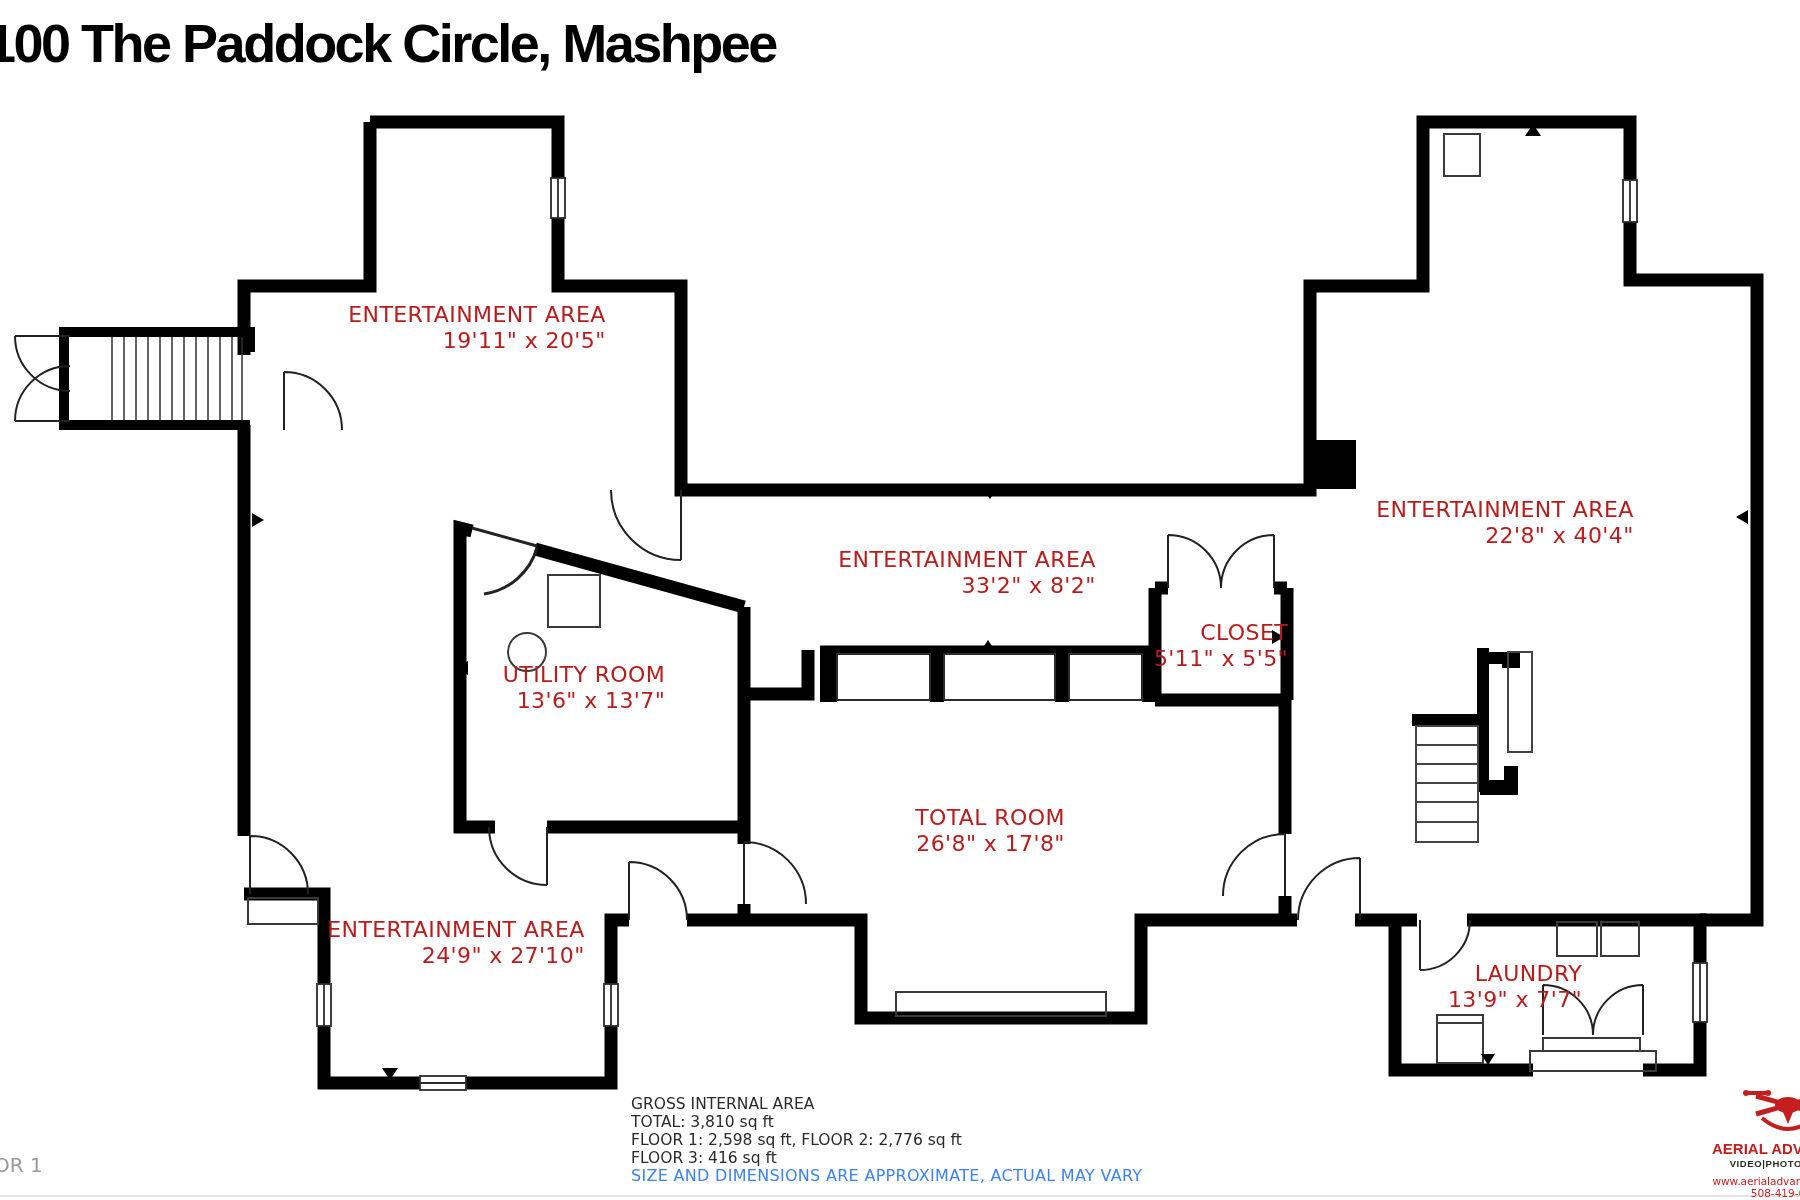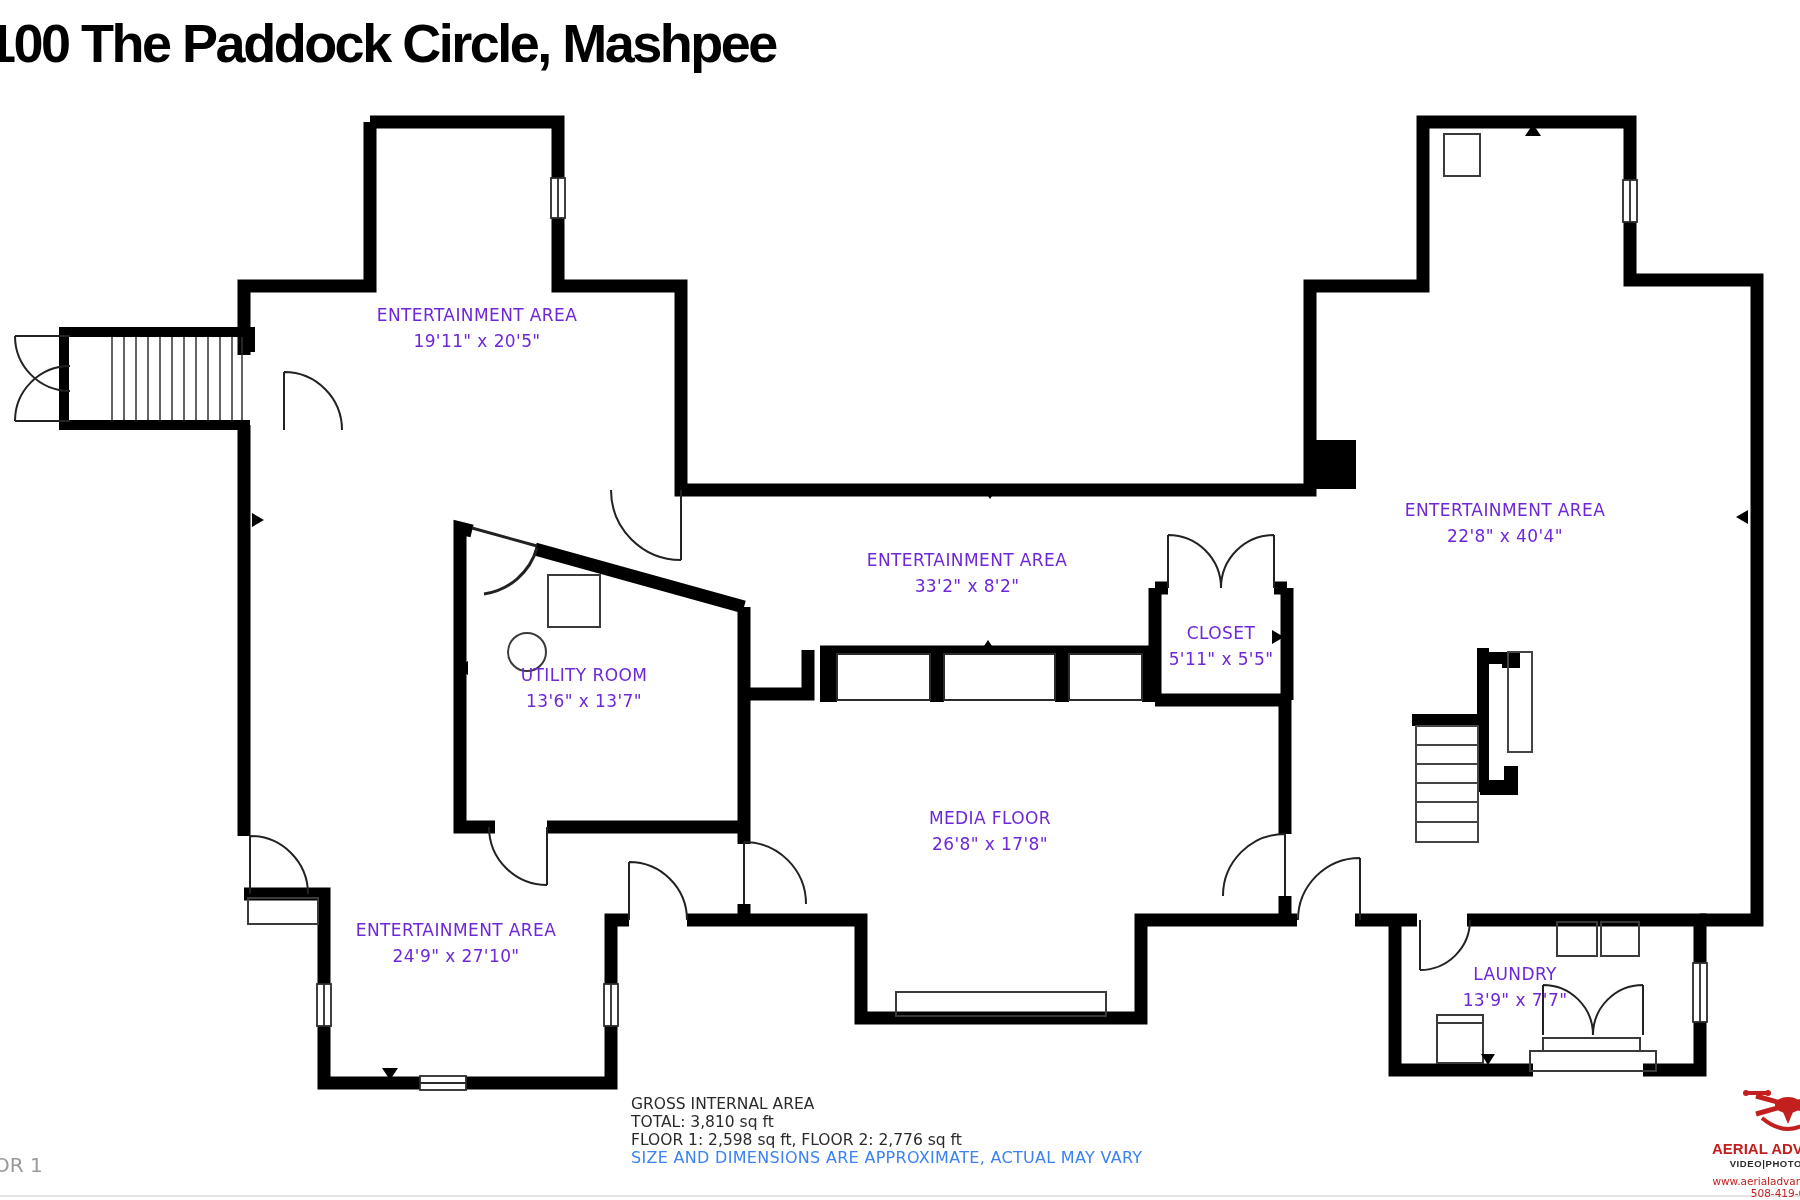--- a/index.html
+++ b/index.html
@@ -2,22 +2,22 @@
 <html><head>
 <meta charset="utf-8">
 <style>
   html,body{margin:0;padding:0;background:#ffffff;}
   .canvas{position:relative;width:1800px;height:1200px;background:#ffffff;overflow:hidden;
           font-family:"DejaVu Sans",sans-serif;}
   .plan-svg{position:absolute;left:0;top:0;z-index:1;}
   .page-title{position:absolute;left:-14px;top:12px;z-index:3;
               font-family:"Liberation Sans",sans-serif;font-weight:bold;
               font-size:54px;letter-spacing:-2.5px;color:#000;white-space:nowrap;}
-  .room-label{position:absolute;z-index:2;transform:translateX(-50%);text-align:center;
-              font-size:17px;line-height:26px;color:#6d28d9;letter-spacing:0.4px;white-space:nowrap;}
+  .room-label{position:absolute;z-index:2;transform:translateX(-50%);text-align:right;
+              font-size:22px;line-height:26px;color:#b91c1c;letter-spacing:0.4px;white-space:nowrap;}
   .footer-block{position:absolute;left:631px;top:1095px;width:540px;z-index:2;text-align:left;
                 font-size:15.5px;line-height:18px;color:#2a2a2a;}
   .footer-block .disclaimer{color:#3b82f6;font-size:16px;letter-spacing:0.3px;}
   .floor-label{position:absolute;left:-6px;top:1153px;z-index:2;font-size:20px;color:#9a9a9a;}
   .bottom-rule{position:absolute;left:0;top:1195px;width:1800px;height:0;
                border-top:2px solid #e4e4e4;z-index:2;}
   .logo-block{position:absolute;left:1700px;top:1080px;width:176px;z-index:2;text-align:center;}
   .logo-name{font-family:"Liberation Sans",sans-serif;font-weight:bold;font-size:15px;
              color:#c41f1f;letter-spacing:0px;white-space:nowrap;}
   .logo-tagline{font-family:"Liberation Sans",sans-serif;font-weight:bold;font-size:9.5px;
@@ -163,36 +163,37 @@
   </div>
   <div class="room-label" style="left:1221px;top:620px">
     <div>CLOSET</div>
     <div>5'11" x 5'5"</div>
   </div>
   <div class="room-label" style="left:584px;top:662px">
     <div>UTILITY ROOM</div>
     <div>13'6" x 13'7"</div>
   </div>
   <div class="room-label" style="left:990px;top:805px">
-    <div>MEDIA FLOOR</div>
+    <div>TOTAL ROOM</div>
     <div>26'8" x 17'8"</div>
   </div>
   <div class="room-label" style="left:456px;top:917px">
     <div>ENTERTAINMENT AREA</div>
     <div>24'9" x 27'10"</div>
   </div>
   <div class="room-label" style="left:1515px;top:961px">
     <div>LAUNDRY</div>
     <div>13'9" x 7'7"</div>
   </div>
 
   <div class="footer-block">
     <div>GROSS INTERNAL AREA</div>
     <div>TOTAL: 3,810 sq ft</div>
     <div>FLOOR 1: 2,598 sq ft, FLOOR 2: 2,776 sq ft</div>
+    <div>FLOOR 3: 416 sq ft</div>
     <div class="disclaimer">SIZE AND DIMENSIONS ARE APPROXIMATE, ACTUAL MAY VARY</div>
   </div>
 
   <div class="floor-label">OR 1</div>
 
   <div class="bottom-rule"></div>
 
   <div class="logo-block">
     <svg width="96" height="56" viewBox="0 0 96 56">
       <g stroke="#c41f1f" stroke-width="5" fill="none">

